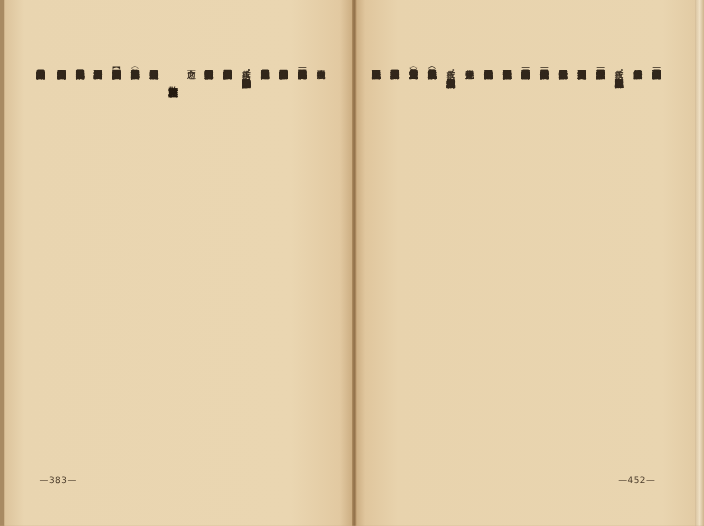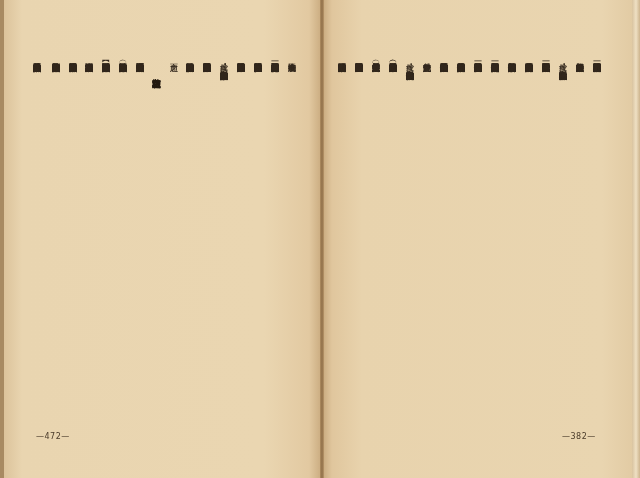--- a/index.html
+++ b/index.html
@@ -56,32 +56,32 @@
   <div class="col" style="left:489px">余告其父母曰<span class="p">。</span>此所謂瘵勞之重證也<span class="p">。</span>余不能治之<span class="p">。</span>父母愀然曰<span class="p">。</span>若無生路<span class="p">。</span>則不歸矣<span class="p">。</span>僅此一子<span class="p">。</span>愛惜之餘<span class="p">。</span>欲仰於</div>
   <div class="col" style="left:472px">萬死一生之命<span class="p">。</span>唯托先生<span class="p">。</span>懇願矜恤<span class="p">。</span>余不能辭<span class="p">。</span>乃用小陷胸湯與四逆散合方<span class="p">。</span>每日兼用鷓鴣丸五分<span class="p">。</span>日下穢物二</div>
   <div class="col" style="left:455px">三行<span class="p">。</span>飲食少進<span class="p">。</span>父母大悅<span class="p">。</span>自冬迄春<span class="p">。</span>均用前劑<span class="p">。</span>其間數日用鷓鴣菜湯<span class="p">。</span>下蛔蟲數條<span class="p">。</span>由是腹痛截然而止<span class="p">。</span>腹滿攣急<span class="p">。</span></div>
   <div class="col" style="left:438px">亦皆大和<span class="p">。</span>能自動上廁矣<span class="p">。</span>又用前藥半歲餘<span class="p">。</span>肌膚稍略回復<span class="p">。</span>其父母之欣然暢快<span class="p">。</span>於是腹硬更不意<span class="p">。</span>至初秋始停</div>
   <div class="col" style="left:421px">藥<span class="p">。</span>此兒得治<span class="p">。</span>實意外也<span class="p">。</span></div>
   <div class="col" style="left:404px">求眞按　此證恐係結核性腹膜炎之重證<span class="p">。</span>余雖未曾遇此篤疾<span class="p">。</span>但其初期及中期者<span class="p">。</span>以小陷胸湯及四逆散之合</div>
   <div class="col" style="left:387px">方<span class="p">。</span>兼用大黃䗪蟲丸<span class="p">。</span>或鷓鴣丸<span class="p">。</span>其他及淋巴腺兼結核者<span class="p">。</span>用小柴胡湯（或加石膏）<span class="p">。</span>小陷胸湯四逆散（或排膿</div>
   <div class="col" style="left:370px">散）之合方<span class="p">。</span>兼用前之丸方<span class="p">。</span>或兼用黃解丸（或第二黃解丸）<span class="p">。</span>屢得奇效<span class="p">。</span></div>
   <div class="col" style="left:353px">勿誤藥室方函口訣本方條曰<span class="p">。</span>此方治飲邪結於心下而痛者<span class="p">。</span>因栝蔞實主痛也<span class="p">。</span>以金匱胸痺諸方可徵<span class="p">。</span>故名醫</div>
   <div class="col" style="left:336px">類案以此方治孫主簿述之胸痺<span class="p">。</span>張氏醫通治熱痰在膈上者<span class="p">。</span>其他或治胸滿而氣塞不通<span class="p">。</span>或噫噦<span class="p">。</span>或腹鳴下利<span class="p">。</span>或</div>
-  <div class="pagenum" style="left:562px">—382—</div>
+  <div class="pagenum" style="left:562px">—452—</div>
 
   <div class="col" style="left:286px">食物不進<span class="p">。</span>或胸痛者<span class="p">。</span></div>
   <div class="col" style="left:269px">橘窗書影曰<span class="p">。</span>一人因心氣疲勞過度<span class="p">。</span>發伏胸痺<span class="p">。</span>痰飲驚寒<span class="p">。</span>冬外感之後<span class="p">。</span>邪氣不解<span class="p">。</span>胸痛更甚<span class="p">。</span>項背如負板<span class="p">。</span>屈伸不便<span class="p">。</span></div>
   <div class="col" style="left:252px">喘息不得臥<span class="p">。</span>飲食減少<span class="p">。</span>脈沉微<span class="p">。</span>衆醫作虛痺治之<span class="p">。</span>不奏效<span class="p">。</span>余診曰<span class="p">。</span>胸膈老痰<span class="p">。</span>現邪氣未解<span class="p">。</span>脈有滯數<span class="p">。</span>先宜治標<span class="p">。</span>後治本</div>
   <div class="col" style="left:235px">病不遲<span class="p">。</span>因與柴陷湯加竹茹<span class="p">。</span>兼用大陷胸丸<span class="p">。</span>服之<span class="p">。</span>四邪氣漸解<span class="p">。</span>本病隨而緩和<span class="p">。</span>數日連服二方<span class="p">。</span>因全愈<span class="p">。</span></div>
   <div class="col" style="left:218px">求眞按　柴陷湯加竹茹者<span class="p">。</span>即小柴胡湯與小陷胸湯合方加竹茹也<span class="p">。</span>一婦人外感後<span class="p">。</span>熱氣不解<span class="p">。</span>胸痛短氣<span class="p">。</span>咳嗽甚<span class="p">。</span></div>
   <div class="col" style="left:201px">脈數<span class="p">。</span>舌上白苔<span class="p">。</span>食不進<span class="p">。</span>時醫療之數日<span class="p">。</span>病益重<span class="p">。</span>因請余診<span class="p">。</span>余診曰<span class="p">。</span>是飲邪併結之證<span class="p">。</span>然因其虛弱<span class="p">。</span>未至結胸<span class="p">。</span>與柴</div>
   <div class="col" style="left:184px">陷湯加竹茹與之<span class="p">。</span>四五日<span class="p">。</span>胸痛大減<span class="p">。</span>咳嗽亦隨安<span class="p">。</span>後但胸部拘急<span class="p">。</span>因痰飲未除也<span class="p">。</span>以四逆散合茯苓杏仁甘草湯<span class="p">。</span>服</div>
   <div class="col" style="left:168px">之而愈<span class="p">。</span></div>
   <div class="col heading" style="left:151px">桔梗白散之註釋</div>
   <div class="col" style="left:134px">病在陽<span class="p">。</span>應以汗解之<span class="p">。</span>反以冷水潠之<span class="p">。</span>若灌之<span class="p">。</span>其熱被劫不得去<span class="p">。</span>彌更益煩<span class="p">。</span>肉上粟起<span class="p">。</span>意欲飲水<span class="p">。</span>反不渴</div>
   <div class="col" style="left:117px">者<span class="p">。</span>服文蛤散<span class="p">。</span>若不差者<span class="p">。</span>與五苓散<span class="p">。</span>寒實結胸<span class="p">。</span>無熱證者<span class="p">。</span>與三物小陷胸湯<span class="p">。</span>白散亦可服<span class="p">。</span>（傷寒論）</div>
   <div class="col" style="left:100px">【註】尾台氏曰<span class="p">。</span>寒實結胸無熱證者<span class="p">。</span>白散之正證也<span class="p">。</span>按寒實結胸以下<span class="p">。</span>與上文義不相屬<span class="p">。</span>疑錯簡<span class="p">。</span>且白散與小陷</div>
   <div class="col" style="left:83px">胸湯<span class="p">。</span>其主治本不屬<span class="p">。</span>殊可疑<span class="p">。</span>校寫者謂非錯簡<span class="p">。</span>而為後人之補綴無疑<span class="p">。</span></div>
   <div class="col" style="left:67px">丹波元簡氏曰<span class="p">。</span>張人齋云<span class="p">。</span>與三物白散<span class="p">。</span>無小陷胸湯亦可用之七字<span class="p">。</span>蓋小陷胸湯為寒痰無熱者所不宜也<span class="p">。</span></div>
   <div class="col" style="left:50px">由是觀之<span class="p">。</span>則本條當作寒實結胸無熱證者<span class="p">。</span>與三物白散<span class="p">。</span>可去三物小陷胸湯及亦可服之字句解之<span class="p">。</span>寒實結胸者<span class="p">。</span></div>
   <div class="col" style="left:31px">病毒結實於胸膈<span class="p">。</span>地位雖無異於結胸<span class="p">。</span>但由水與熱二毒凝結而成<span class="p">。</span>是由內陷之熱氣<span class="p">。</span>與固有之水毒變化<span class="p">。</span></div>
-  <div class="pagenum" style="left:36px">—472—</div>
+  <div class="pagenum" style="left:36px">—383—</div>
 </div>
 
 </body></html>

